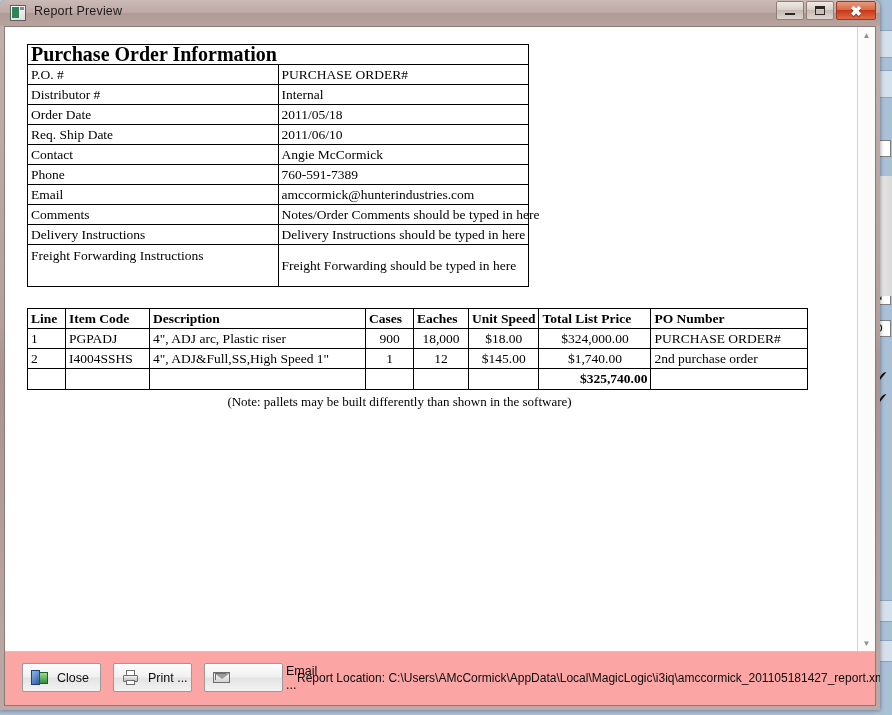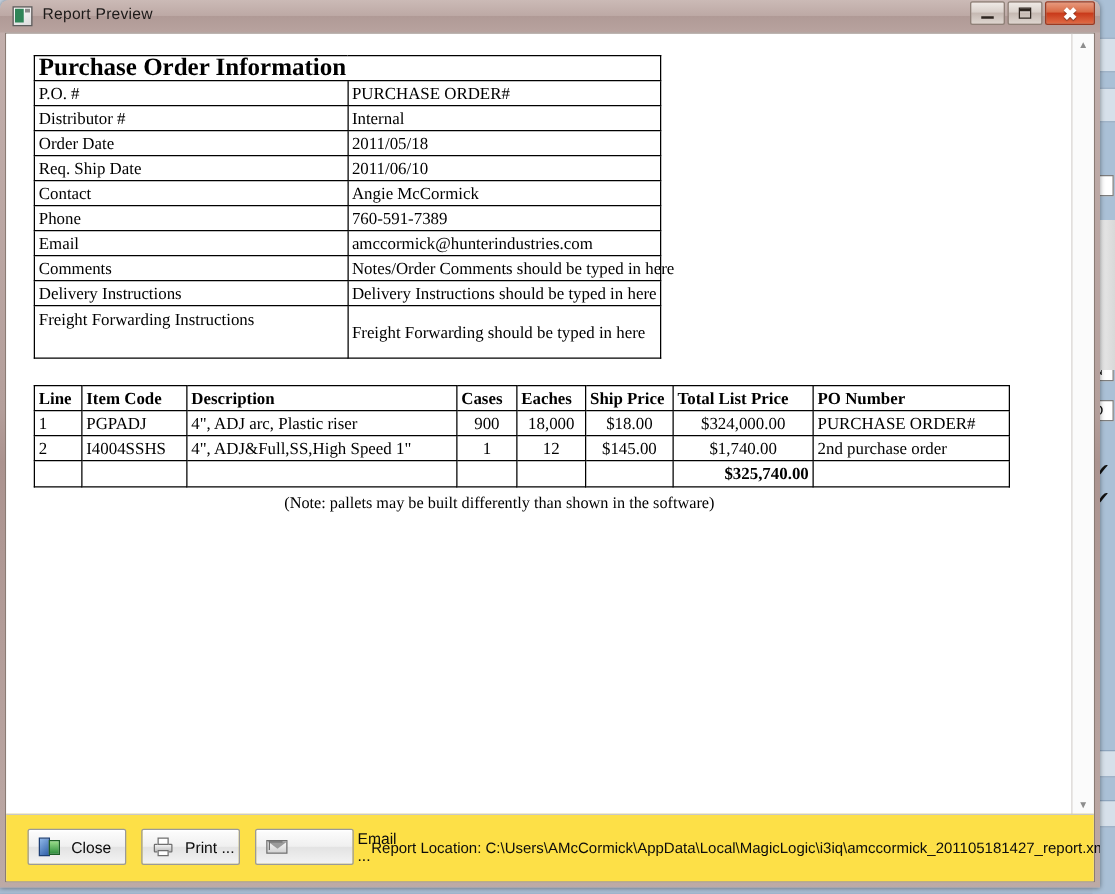--- a/index.html
+++ b/index.html
@@ -253,21 +253,21 @@
     font-size: 13px;
   }
 
   
   #toolbar {
     position: absolute;
     left: 0;
     bottom: 0;
     width: 870px;
     height: 53px;
-    background: #fde047;
+    background: #fca5a5;
     border-top: 1px solid #c8c8c8;
     margin-top: 48px;
   }
   .tbtn {
     position: absolute;
     top: 11px;
     height: 29px;
     border: 1px solid #9a9a9a;
     border-radius: 2px;
     background: linear-gradient(180deg,#fdfdfd 0%,#f0f0f0 48%,#e3e3e3 52%,#f3f3f3 100%);
@@ -455,21 +455,21 @@
 
         <div id="items-wrap">
           <table class="rpt" id="items-table">
             <thead>
               <tr>
                 <th class="c-line">Line</th>
                 <th class="c-code">Item Code</th>
                 <th class="c-desc">Description</th>
                 <th class="c-cases num">Cases</th>
                 <th class="c-each num">Eaches</th>
-                <th class="c-unit num">Ship Price</th>
+                <th class="c-unit num">Unit Speed</th>
                 <th class="c-total num">Total List Price</th>
                 <th class="c-po">PO Number</th>
               </tr>
             </thead>
             <tbody>
               <tr>
                 <td>1</td>
                 <td>PGPADJ</td>
                 <td>4", ADJ arc, Plastic riser</td>
                 <td class="num">900</td>

